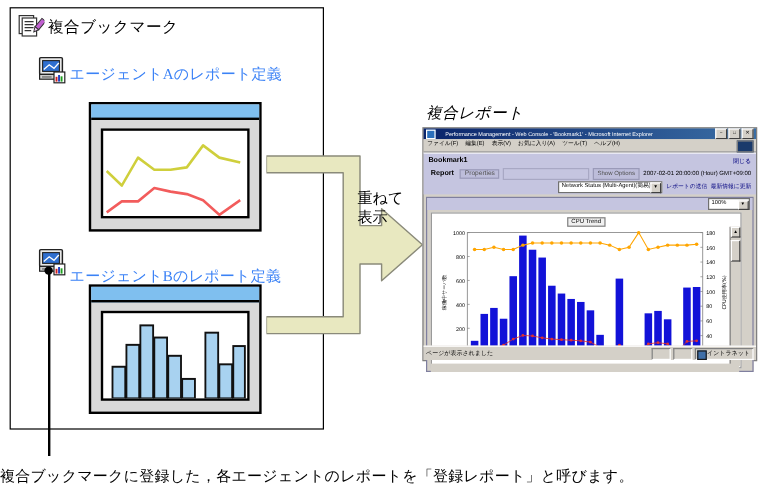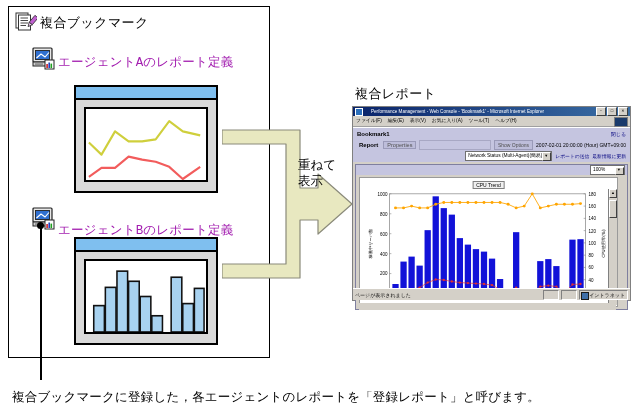--- a/index.html
+++ b/index.html
@@ -25,23 +25,23 @@
 
   
   .jp-head {
     font-family: "DejaVu Sans", "Liberation Sans", sans-serif;
     font-size: 13px;
     color: #000;
     white-space: nowrap;
     letter-spacing: 0.4px;
   }
   .jp-sub {
-    font-family: Liberation Mono, monospace;
+    font-family: Liberation Serif, serif;
     font-size: 12.5px;
-    color: #a21caf;
+    color: #3b82f6;
     white-space: nowrap;
     letter-spacing: 0.2px;
   }
 
   
   #bookmark-icon { left: 15px; top: 12px; width: 22px; height: 20px; }
   #agentA-icon { left: 32px; top: 47px; width: 24px; height: 23px; }
   #agentB-icon { left: 32px; top: 207px; width: 24px; height: 23px; }
 
   
@@ -72,21 +72,21 @@
     left: 298px; top: 157px;
     width: 60px;
     text-align: left;
     font-family: "DejaVu Sans", "Liberation Sans", sans-serif;
     font-size: 12.5px; line-height: 16px;
     color: #000;
     white-space: nowrap;
   }
 
   
-  #composite-title { left: 355px; top: 85px; }
+  #composite-title { left: 355px; top: 85px; font-style: italic; }
 
   
   #ie-window {
     left: 352px; top: 106px;
     width: 279px; height: 195px;
     background: #d4d0c8;
     border: 1px solid #808080;
     box-sizing: border-box;
     font-family: "Liberation Sans", sans-serif;
   }
@@ -262,21 +262,21 @@
   
   #leader-line {
     left: 40px; top: 225px; width: 1.5px; height: 155px;
     background: #000;
   }
   #leader-dot {
     left: 37px; top: 222px; width: 7px; height: 7px;
     border-radius: 50%; background: #000;
   }
   #caption {
-    left: 12px; top: 389px;
+    left: 0; top: 389px;
     font-family: "DejaVu Sans", "Liberation Sans", sans-serif;
     font-size: 12.5px; color: #000; white-space: nowrap;
     letter-spacing: 0.2px;
   }
 </style>
 </head>
 <body>
 
 <div class="abs" id="bookmark-box"></div>
 

